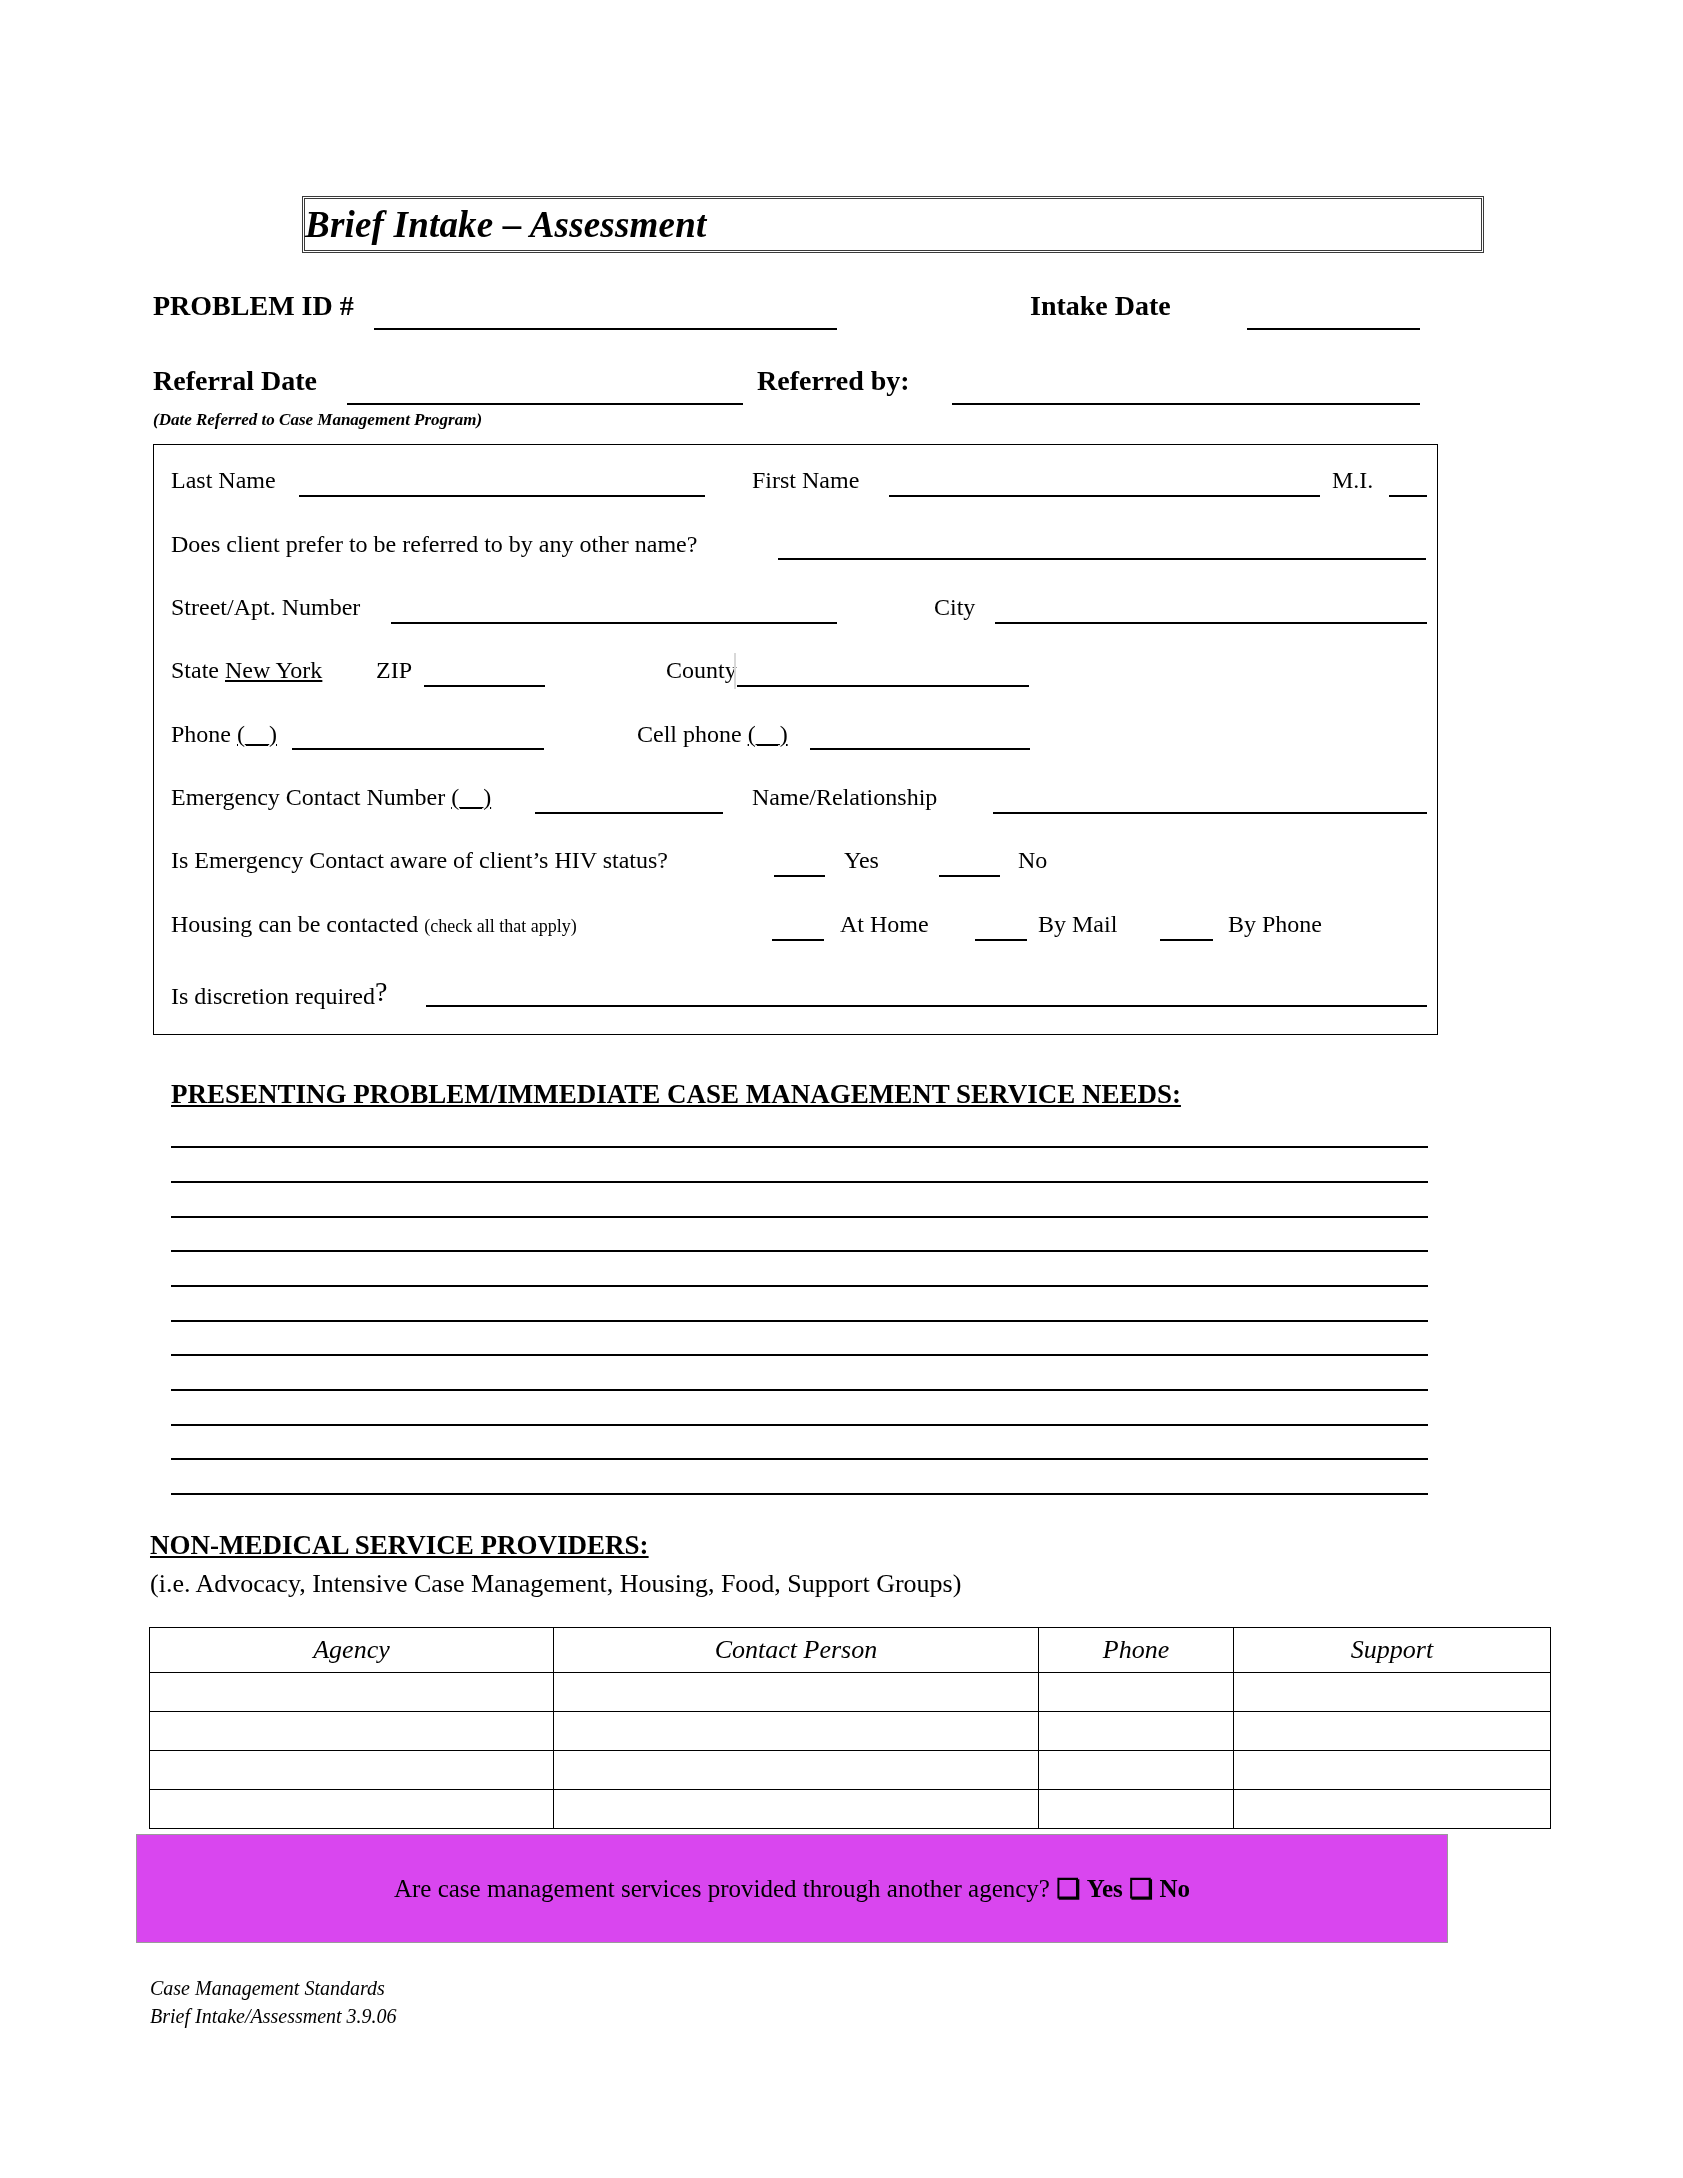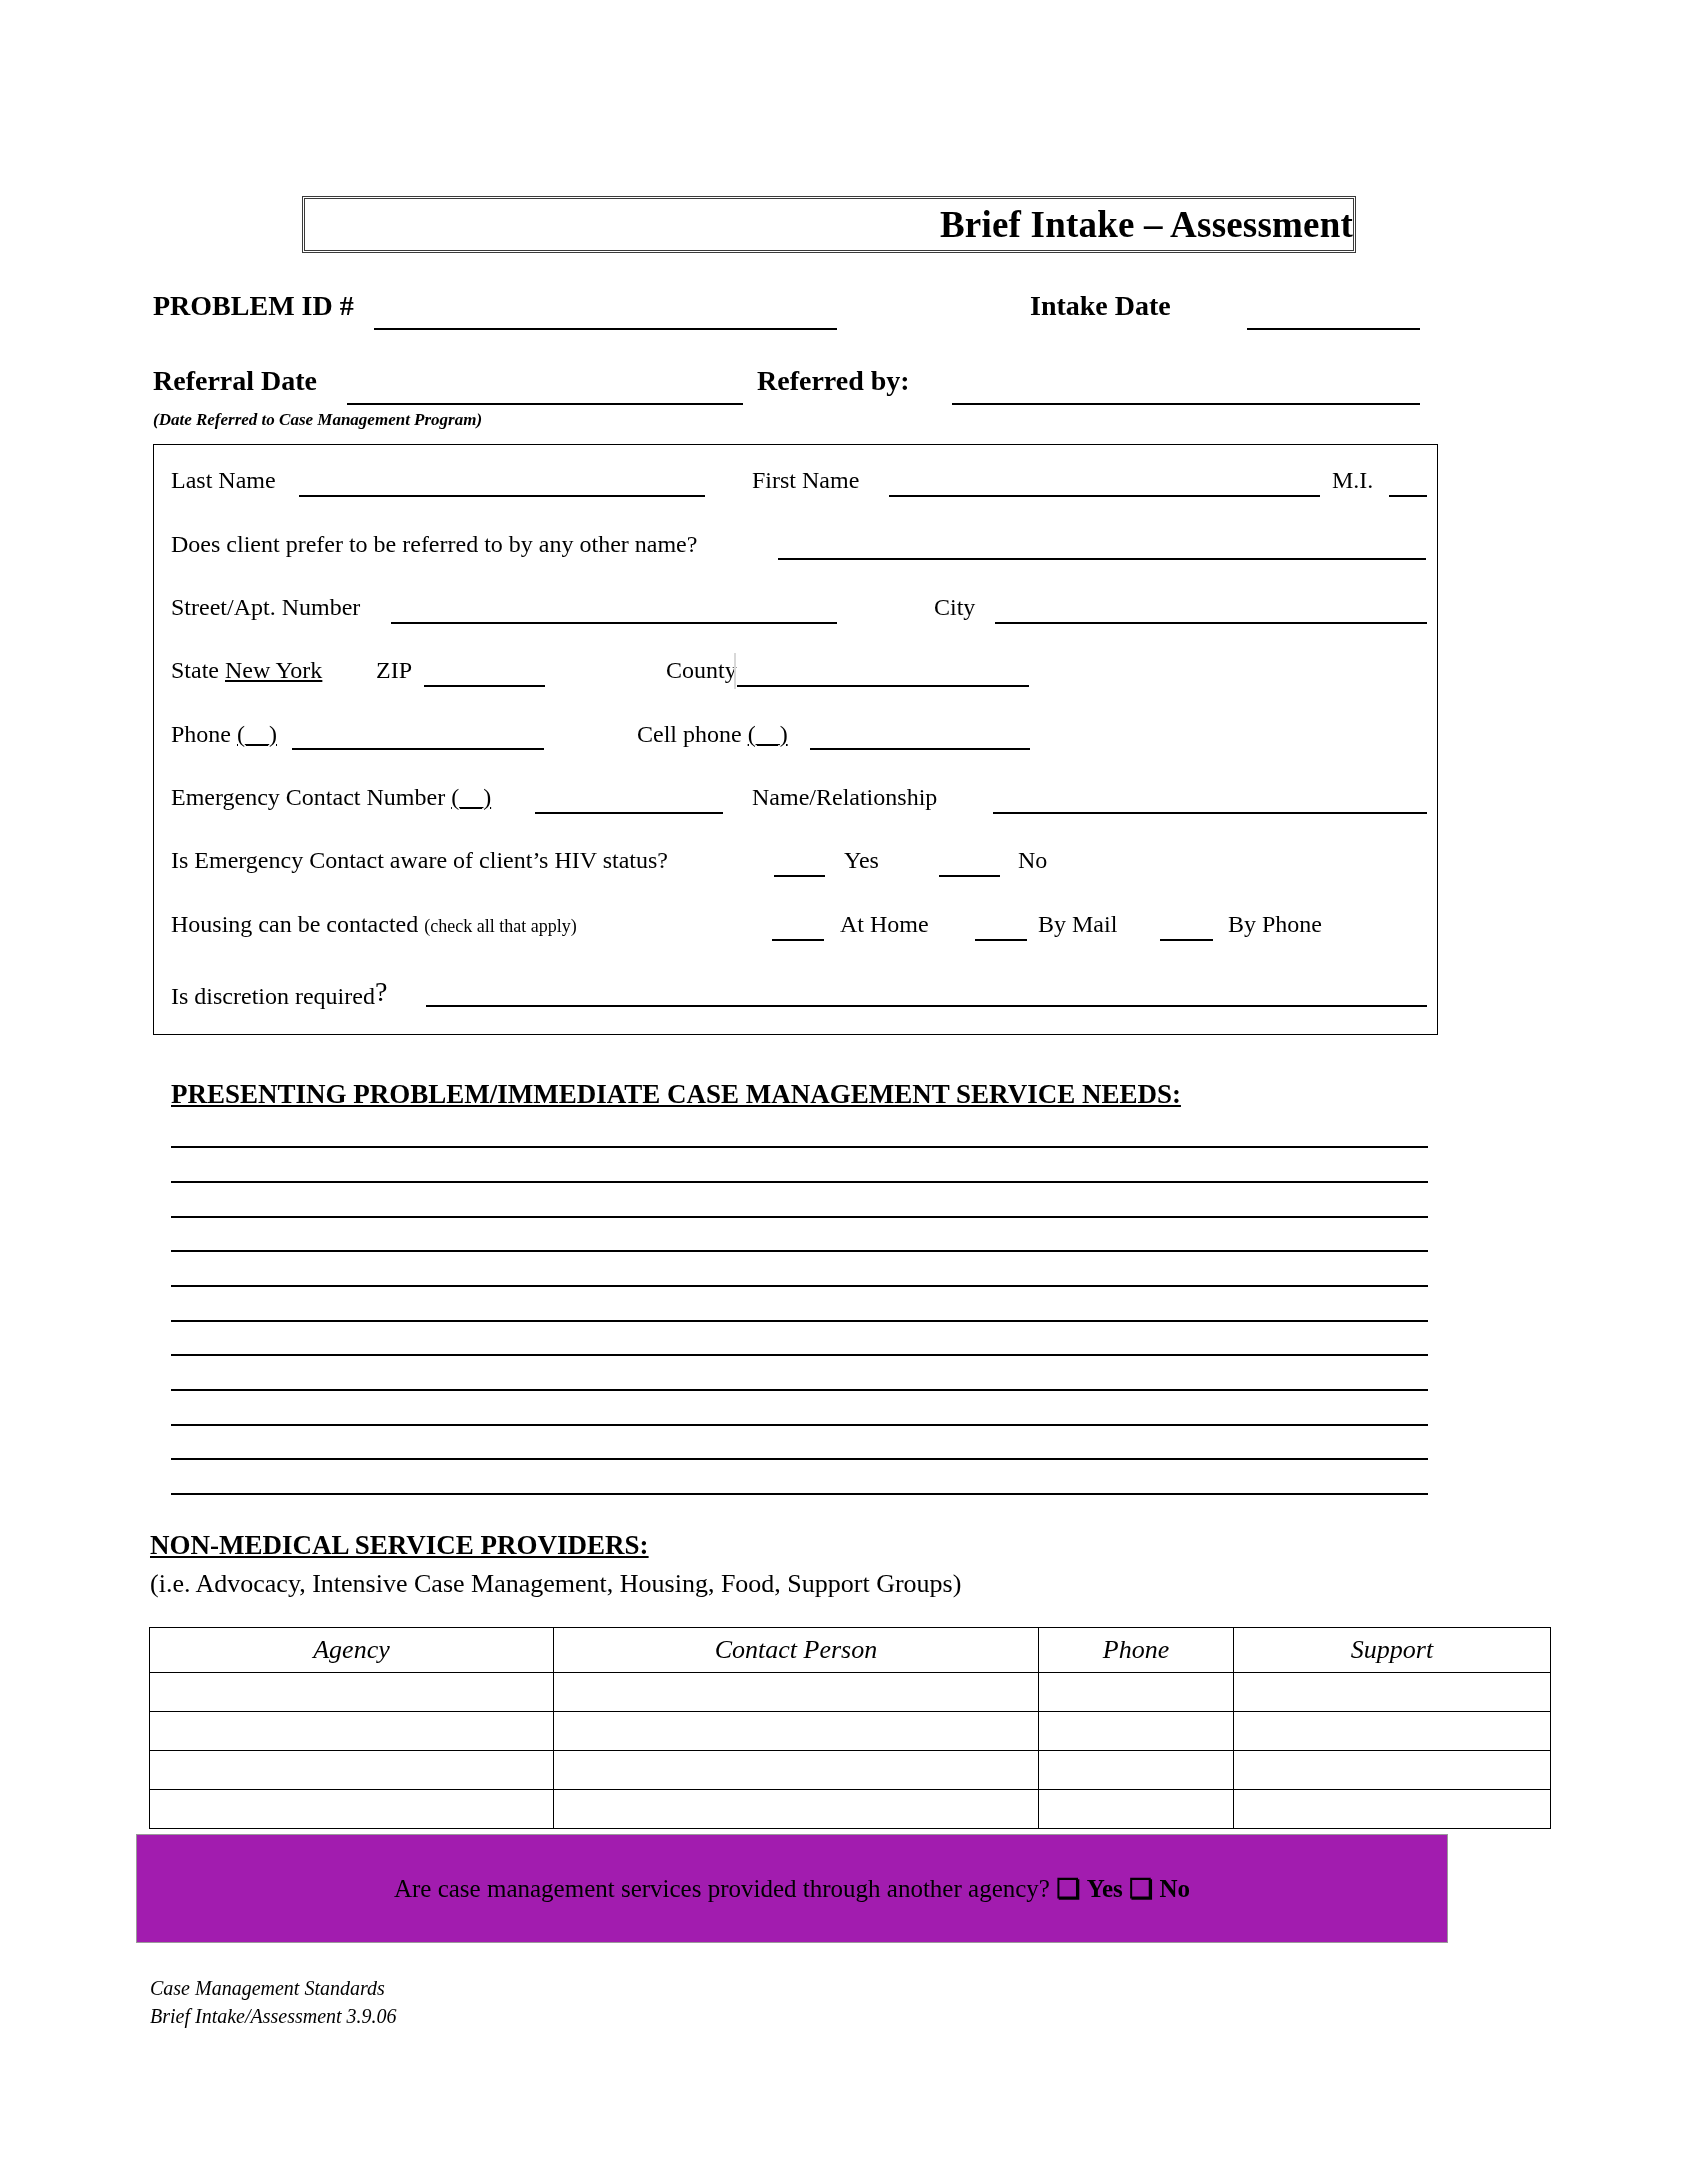--- a/index.html
+++ b/index.html
@@ -20,27 +20,28 @@
     left: 0; top: 0;
     width: 1683px;
     height: 2178px;
   }
 
   
   .title-box {
     position: absolute;
     left: 302px;
     top: 196px;
-    width: 1054px;
+    width: 1182px;
     height: 57px;
     border: 3px double #3a3a3a;
     box-sizing: border-box;
     display: flex;
     align-items: center;
-    justify-content: flex-end;
+    justify-content: flex-start;
+    font-style: italic;
   }
   .title-text {
     font-size: 37px;
     font-weight: bold;
     letter-spacing: 0.2px;
     white-space: nowrap;
   }
 
   
   .hdr-label {
@@ -136,21 +137,21 @@
   .col-phone    { width: 195px; }
   .col-service  { width: 317px; }
 
   
   .gray-box {
     position: absolute;
     left: 136px;
     top: 1834px;
     width: 1312px;
     height: 109px;
-    background: #a21caf;
+    background: #d946ef;
     border: 1px solid #9a9a9a;
     box-sizing: border-box;
     display: flex;
     align-items: center;
     justify-content: center;
   }
   .gray-text {
     font-size: 25px;
     white-space: nowrap;
   }

